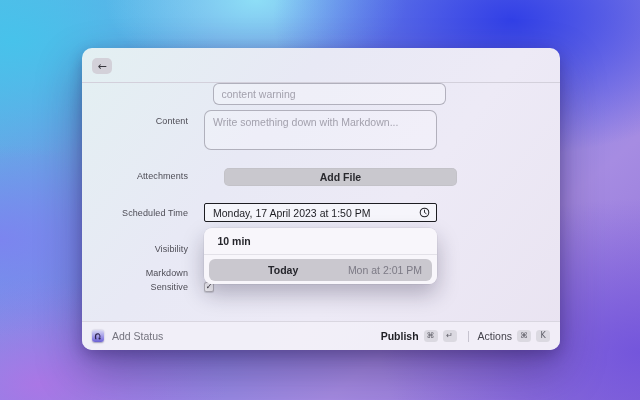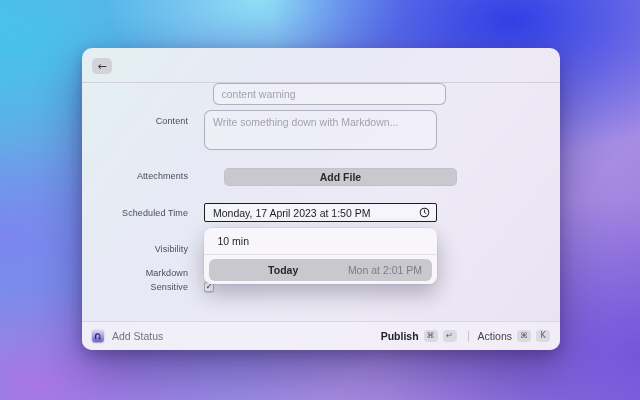--- a/index.html
+++ b/index.html
@@ -87,21 +87,21 @@
   }
 
   
   .popup {
     position:absolute; left:121.5px; top:144.5px; width:233.5px; height:56.5px;
     background:rgba(248,246,251,.98); border-radius:8px;
     box-shadow:0 10px 22px rgba(20,15,45,.28), 0 0 0 .5px rgba(0,0,0,.08);
     z-index:5; overflow:hidden;
   }
   .popup-query { height:26px; display:flex; align-items:center; padding:0 14px;
-    font-size:10.5px; font-weight:400; color:#26262c; cursor:text; }
+    font-size:10.5px; font-weight:700; color:#26262c; cursor:text; }
   .popup-divider { height:1px; background:#e3e1e8; }
   .popup-item {
     margin:4px 5px 0 5px; height:22px; border-radius:6px;
     background:#cac8cf; display:flex; align-items:center;
     padding:0 10px; cursor:pointer;text-align:center;
   }
   .popup-item .title { flex:1; font-size:10.5px; font-weight:700; color:#26262c; }
   .popup-item .detail { font-size:10.5px; color:#7c7a85; }
 
   

